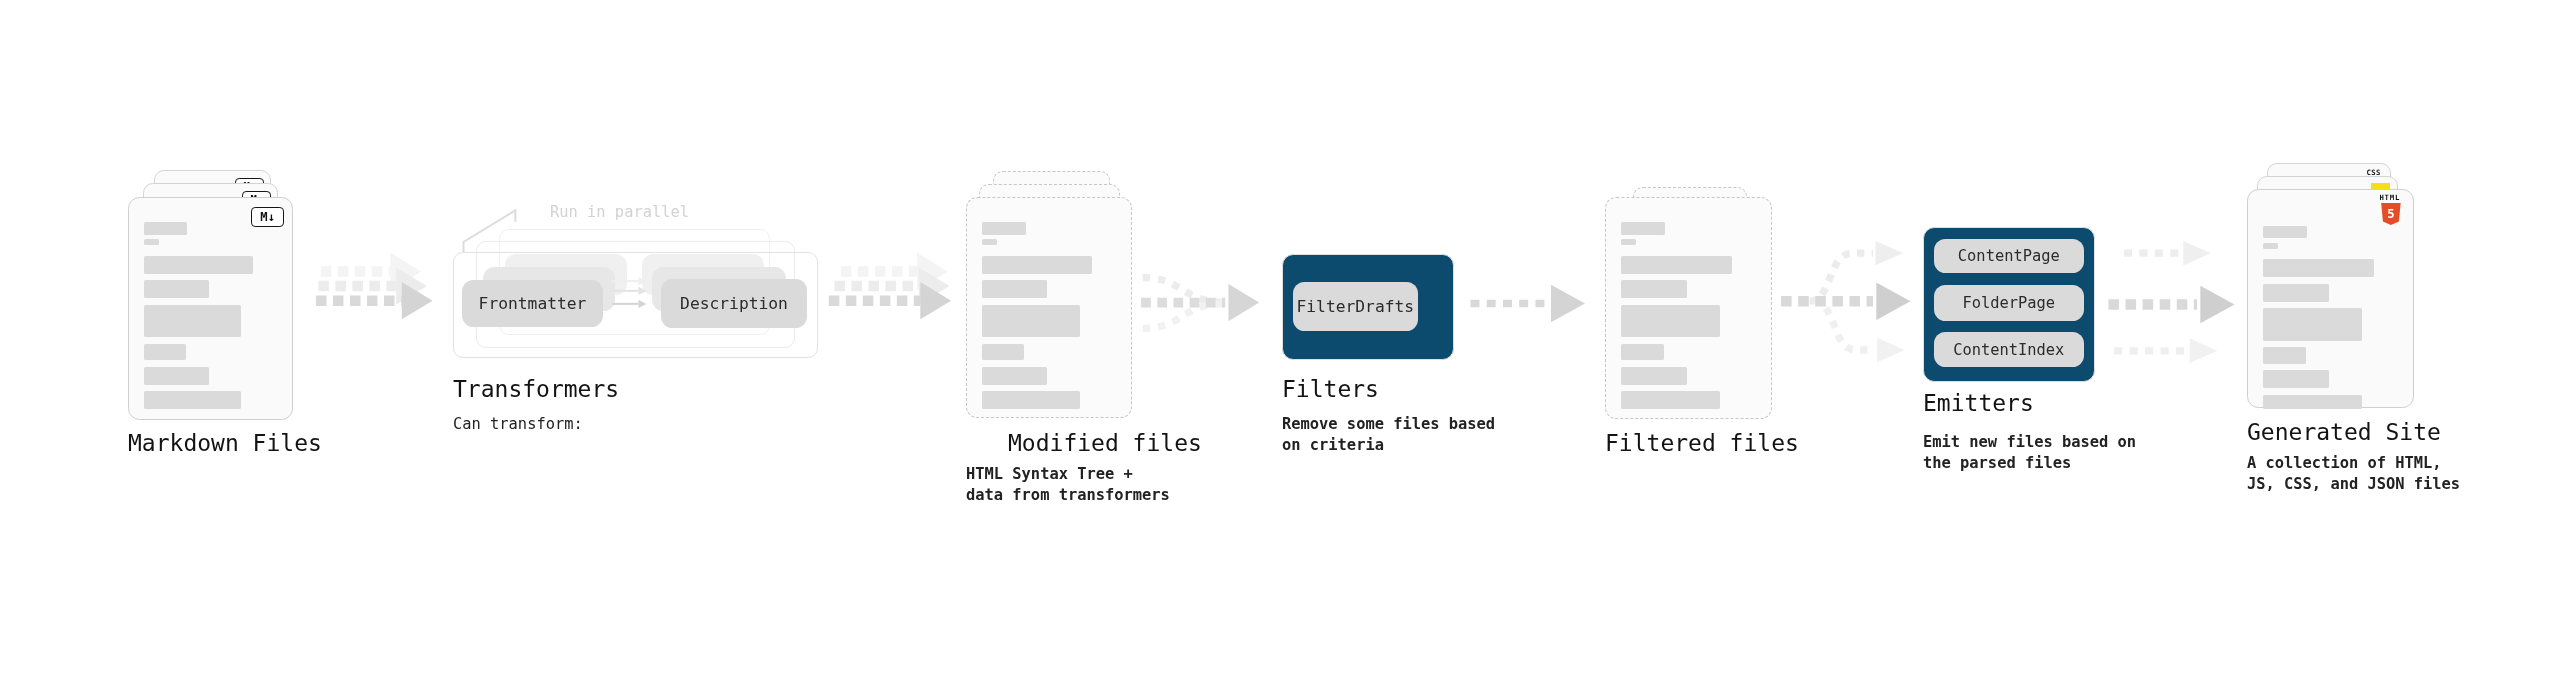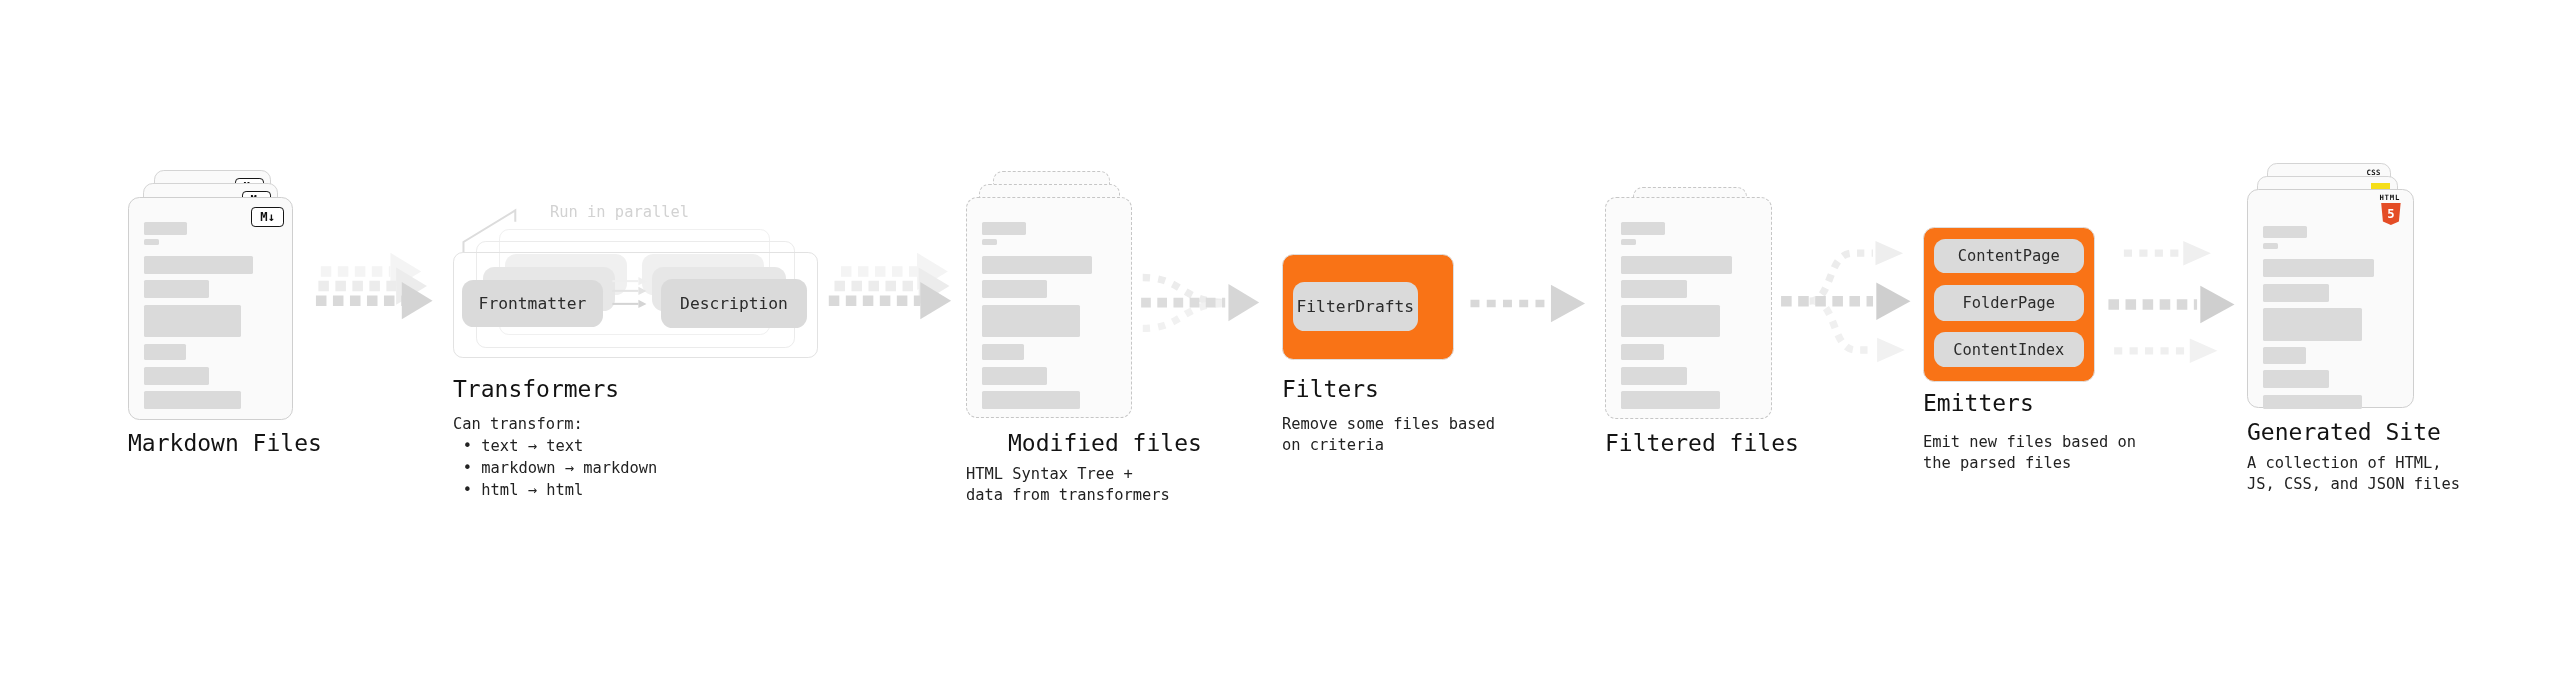--- a/index.html
+++ b/index.html
@@ -17,39 +17,39 @@
   .b2{width:11%;height:5.7px;margin-bottom:10.6px;}
   .b3{width:81%;height:18px;margin-bottom:6.5px;}
   .b4{width:48%;height:18px;margin-bottom:6.5px;}
   .b5{width:72%;height:32.5px;margin-bottom:6.5px;}
   .b6{width:31%;height:16.3px;margin-bottom:6.5px;}
   .b7{width:48%;height:18px;margin-bottom:6.5px;}
   .b8{width:72%;height:18px;}
 
   .caption{position:absolute;font-size:23px;line-height:28px;color:#131313;white-space:nowrap;}
   .desc{position:absolute;font-size:15.4px;line-height:21px;color:#222;white-space:nowrap;}
-  .desc .dline{white-space:nowrap;}
+  .desc .dline{white-space:nowrap;font-weight:bold;}
   .bullets div{line-height:22px;}
 
   
   .badge-md{position:absolute;background:#ffffff;border:1.6px solid #151515;border-radius:4.1px;
             display:flex;align-items:center;justify-content:center;font-weight:bold;color:#111;box-sizing:border-box;}
   .badge-md.main{top:9px;right:8.1px;width:32.5px;height:19.5px;font-size:12.2px;}
   .badge-md.mini{top:6.5px;right:5.7px;width:29px;height:17px;font-size:10.6px;}
 
   
   .tbox{position:absolute;border:1.6px solid #e2e2e2;border-radius:9.8px;background:transparent;box-sizing:border-box;}
   .tbox.l2{border-color:#ebebeb;}
   .tbox.l3{border-color:#f0f0f0;}
   .pill{position:absolute;background:#dadada;border-radius:11.4px;display:flex;align-items:center;justify-content:center;
         font-size:16.3px;color:#2b2b2b;box-sizing:border-box;white-space:nowrap;}
   .pill.l2{background:#e7e7e7;}
   .pill.l3{background:#f0f0f0;}
 
-  .obox{position:absolute;border:1.6px solid #dedede;border-radius:11.4px;background:#f97316;box-sizing:border-box;}
+  .obox{position:absolute;border:1.6px solid #dedede;border-radius:11.4px;background:#0c4a6e;box-sizing:border-box;}
 
   .note-label{position:absolute;font-size:15.4px;color:#d2d2d2;white-space:nowrap;}
 
   
   .badge-css{position:absolute;top:4.9px;right:7.3px;width:18px;text-align:center;}
   .badge-css .txt{font-size:7.3px;font-weight:bold;letter-spacing:0.4px;line-height:7.3px;color:#111;}
   .badge-css .bluebar{height:3.3px;background:#2965f1;margin-top:0.8px;border-radius:0.8px;}
   .badge-js{position:absolute;top:5.7px;right:7.3px;width:18.7px;height:8.1px;background:#f5de19;}
   .badge-html5{position:absolute;top:4.1px;right:10.6px;width:23px;text-align:left;}
   .badge-html5 .txt{font-size:7.3px;font-weight:bold;letter-spacing:0.8px;line-height:8.1px;color:#111;}
@@ -123,25 +123,20 @@
         <polygon points="36,5 46,10 36,15" fill="#efefef"></polygon>
       <line x1="4" y1="22" x2="36" y2="22" stroke="#e3e3e3" stroke-width="2.5"></line>
         <polygon points="36,17 46,22 36,27" fill="#e3e3e3"></polygon>
       <line x1="4" y1="38" x2="36" y2="38" stroke="#d4d4d4" stroke-width="2.5"></line>
         <polygon points="36,33 46,38 36,43" fill="#d4d4d4"></polygon>
     </svg>
 
     <div class="caption" style="left:453px;top:375px;">Transformers</div>
     <div class="desc" style="left:453px;top:414px;">
       <div>Can transform:</div>
-      <div class="bullets" style="padding-left:9.8px;">
-        <div>• text → text</div>
-        <div>• markdown → markdown</div>
-        <div>• html → html</div>
-      </div>
     </div>
   </div>
 
   <svg style="left:823px;top:265px;" width="142" height="81" viewBox="0 0 175 100">
     <g transform="translate(-4,-36)">
       <line x1="26" y1="44" x2="120" y2="44" stroke="#f4f4f4" stroke-width="13" stroke-dasharray="13 8"></line>
       <polygon points="120,21 158,44 120,67" fill="#f4f4f4"></polygon>
     </g>
     <g transform="translate(-2,-18)">
       <line x1="16" y1="44" x2="120" y2="44" stroke="#ececec" stroke-width="13" stroke-dasharray="13 8"></line>

